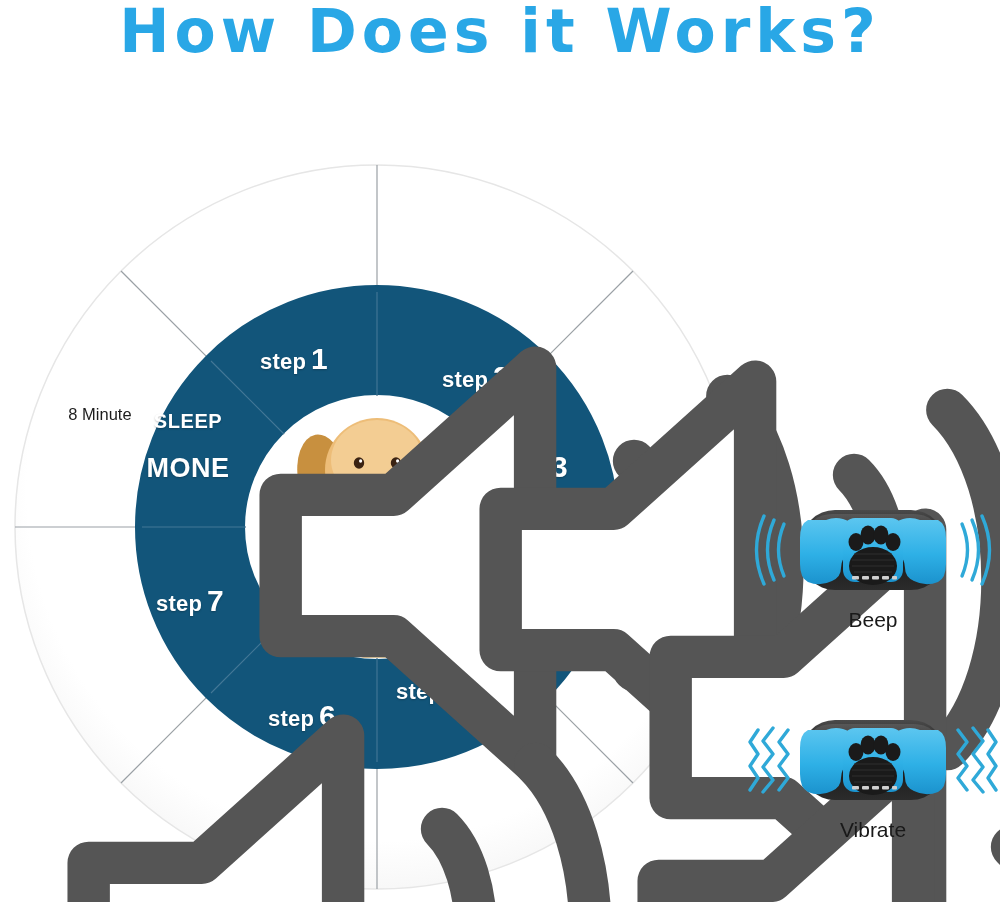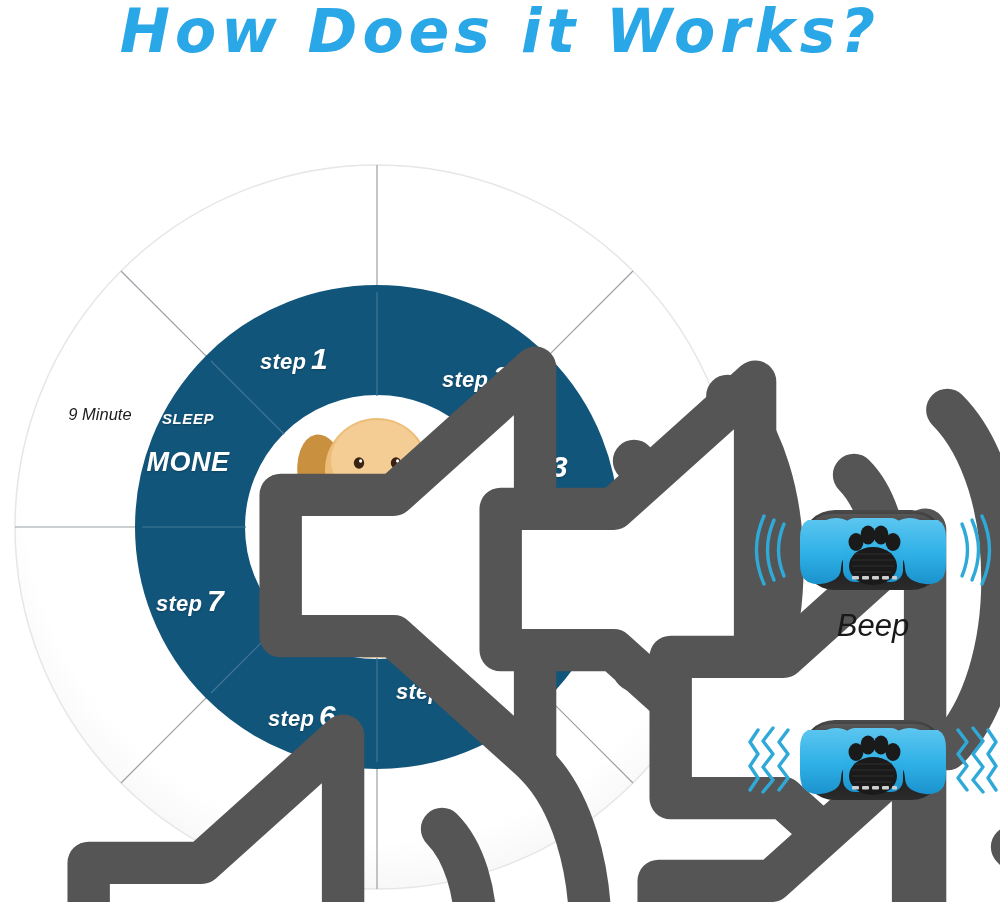--- a/index.html
+++ b/index.html
@@ -3,21 +3,21 @@
 <meta charset="utf-8">
 <style>
   * { box-sizing: border-box; }
   html, body {
     margin: 0; padding: 0;
     width: 1000px; height: 902px;
     background: #ffffff;
     font-family: "Liberation Sans", sans-serif;
     overflow: hidden;
   }
-  #stage { position: relative; width: 898px; height: 902px; background:#fff;font-style:italic; }
+  #stage { position: relative; width: 898px; height: 902px; background:#fff; }
 
   
   .title {
     position: absolute; left: 0; top: -4px; width: 1000px;
     text-align: center;
     font-family: "DejaVu Sans", sans-serif;
     font-size: 60px; font-weight: bold;
     color: #29a7e6;
     letter-spacing: 5px;
     white-space: nowrap;
@@ -50,28 +50,28 @@
     position: absolute;
     color: #ffffff;
     font-family: "Liberation Sans", sans-serif;
     white-space: nowrap;
     text-shadow: 0 1px 2px rgba(0,0,0,.25);
   }
   .ring-label .w { font-size: 22px; font-weight: bold; letter-spacing: .2px; }
   .ring-label .n { font-size: 30px; font-weight: bold; margin-left: 5px; }
   .sleep-label { position: absolute; color:#fff; text-align:center; white-space: nowrap;
                  text-shadow: 0 1px 2px rgba(0,0,0,.25); }
-  .sleep-label .s1 { font-size: 15px; font-weight: bold; letter-spacing: .6px; }
+  .sleep-label .s1 { font-size: 20px; font-weight: bold; letter-spacing: .6px; }
   .sleep-label .s2 { font-size: 27px; font-weight: bold; letter-spacing: .5px; margin-top: 20px; }
 
   
   .device-block { position: absolute; width: 250px; text-align: center; }
   .device-caption {
     font-family: "Liberation Sans", sans-serif;
-    font-size: 31px; color: #191919; margin-top: 2px;
+    font-size: 21px; color: #191919; margin-top: 2px;
   }
   .device-row { position: relative; width: 250px; height: 112px; }
 </style>
 </head>
 <body>
 
 <div id="stage">
 
   <div class="title">How Does it Works?</div>
 
@@ -180,21 +180,21 @@
     </div>
     <div class="ring-label" style="left:258px; top:539px;">
       <span class="w">step</span><span class="n">6</span>
     </div>
     <div class="ring-label" style="left:146px; top:424px;">
       <span class="w">step</span><span class="n">7</span>
     </div>
 
     <div class="outer-label" style="left:20px; top:245px; width:140px;">
       <div class="lrow">
-        <span>9 Minute</span>
+        <span>8 Minute</span>
       </div>
     </div>
 
     <div class="outer-label" style="left:200px; top:38px; width:160px;">
       <div class="stack">
         <div class="lrow">
           <span class="ico">
             <svg width="26" height="20" viewBox="0 0 26 20">
                 <g fill="none" stroke="#555" stroke-width="1.5" stroke-linejoin="round">
               <path d="M2.5 7.5h4l5-4.5v14l-5-4.5h-4z" fill="#fff"></path>
@@ -422,15 +422,16 @@
         </g>
         <g fill="#cfcfcf">
           <rect x="104" y="82" width="7" height="3.4" rx="1"></rect>
           <rect x="114" y="82" width="7" height="3.4" rx="1"></rect>
           <rect x="124" y="82" width="7" height="3.4" rx="1"></rect>
           <rect x="134" y="82" width="7" height="3.4" rx="1"></rect>
           <rect x="144" y="82" width="5" height="3.4" rx="1"></rect>
         </g>
       </svg>
     </div>
+    <div class="device-caption">Vibrate</div>
   </div>
 
 </div>
 
 </body></html>

